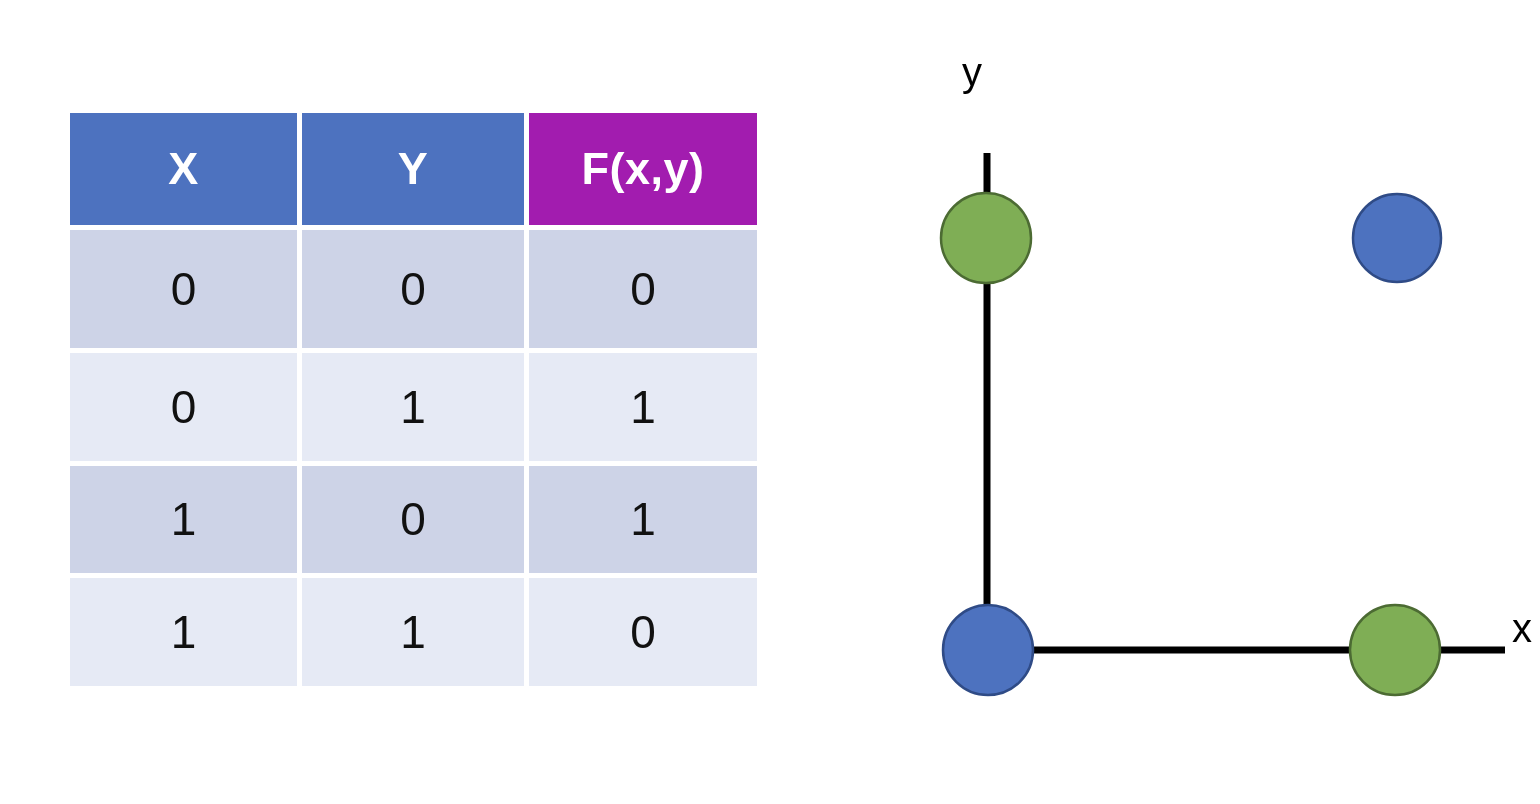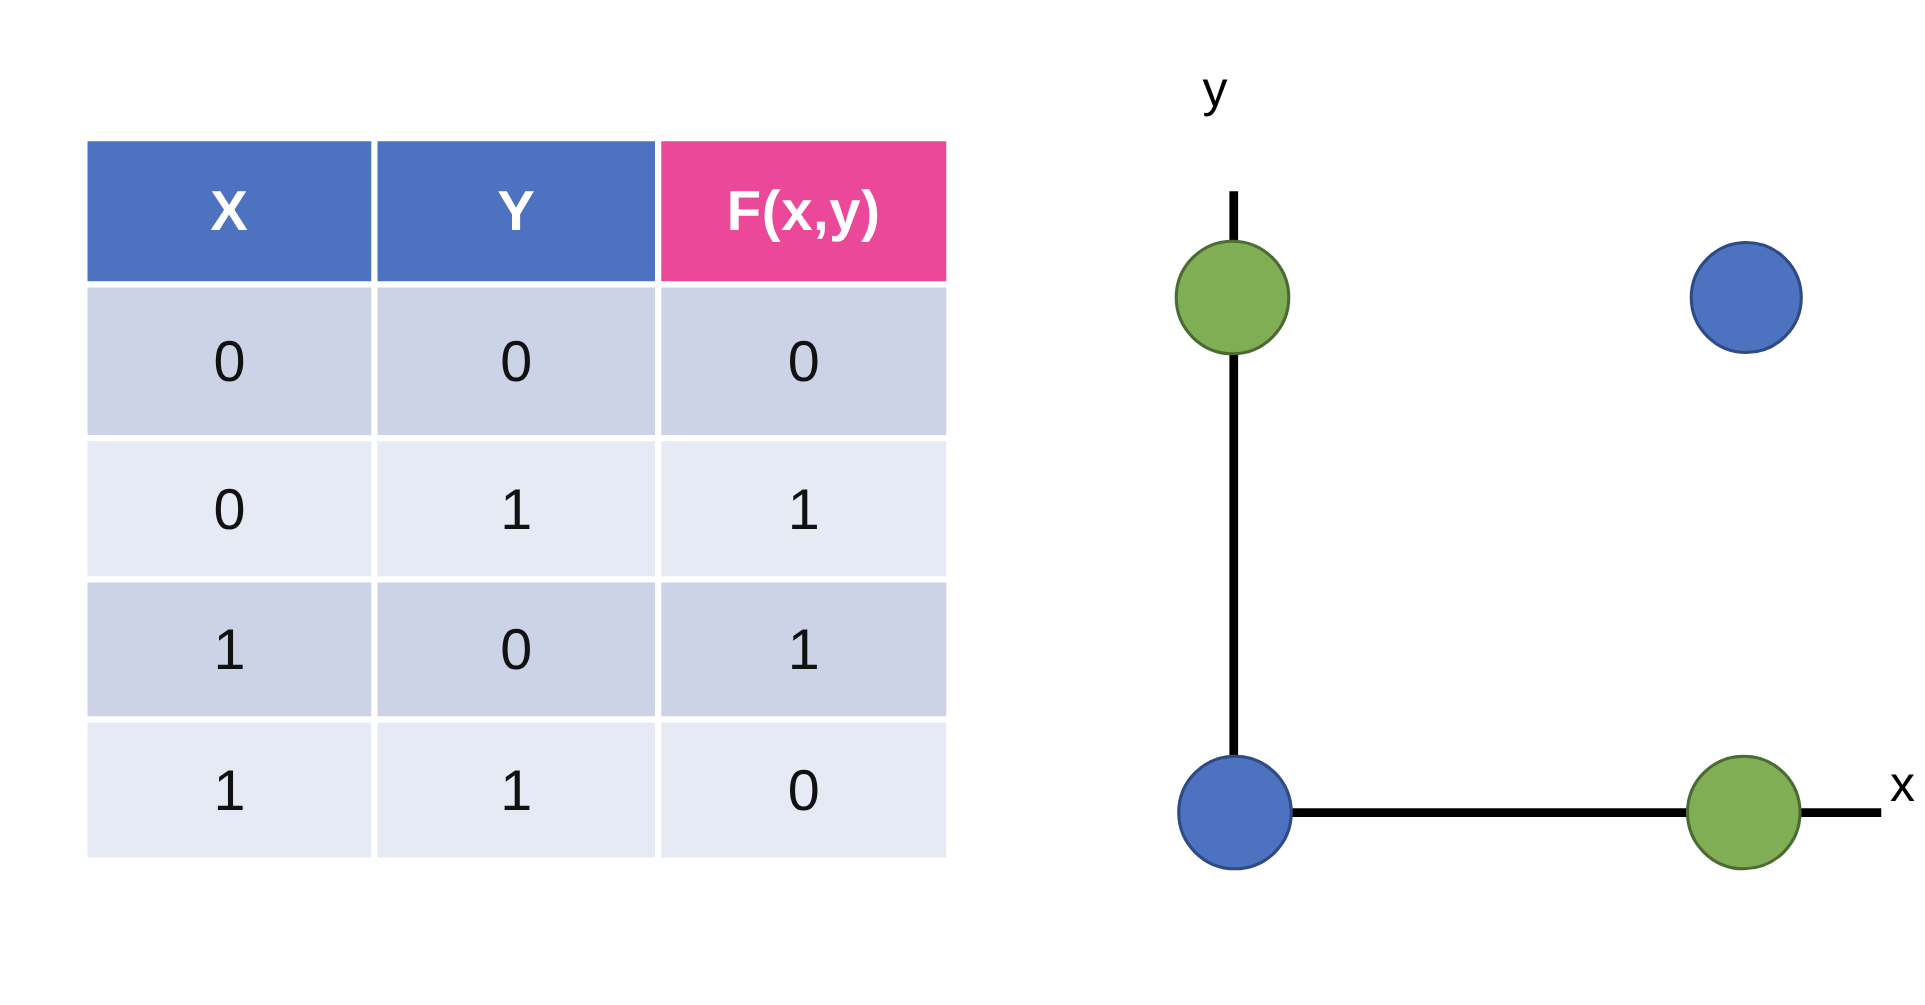--- a/index.html
+++ b/index.html
@@ -71,21 +71,21 @@
   #label-y { left: 82px; top: 52px; }
   #label-x { left: 632px; top: 608px; }
 </style>
 </head>
 <body>
 
 <div id="truth-table">
 
   <div class="cell head" style="background: rgb(77, 114, 191); color: rgb(255, 255, 255);">X</div>
   <div class="cell head" style="background: rgb(77, 114, 191); color: rgb(255, 255, 255);">Y</div>
-  <div class="cell head" style="background: #ec4899; color: rgb(255, 255, 255); text-align: center;">F(x,y)</div>
+  <div class="cell head" style="background: #a21caf; color: rgb(255, 255, 255); text-align: center;">F(x,y)</div>
 
   <div class="cell body band-dark" style="background: rgb(205, 211, 231); color: rgb(17, 17, 17);">0</div>
   <div class="cell body band-dark" style="background: rgb(205, 211, 231); color: rgb(17, 17, 17);">0</div>
   <div class="cell body band-dark" style="background: rgb(205, 211, 231); color: rgb(17, 17, 17);">0</div>
 
   <div class="cell body band-light" style="background: rgb(230, 234, 245); color: rgb(17, 17, 17);">0</div>
   <div class="cell body band-light" style="background: rgb(230, 234, 245); color: rgb(17, 17, 17);">1</div>
   <div class="cell body band-light" style="background: rgb(230, 234, 245); color: rgb(17, 17, 17);">1</div>
 
   <div class="cell body band-dark" style="background: rgb(205, 211, 231); color: rgb(17, 17, 17);">1</div>

